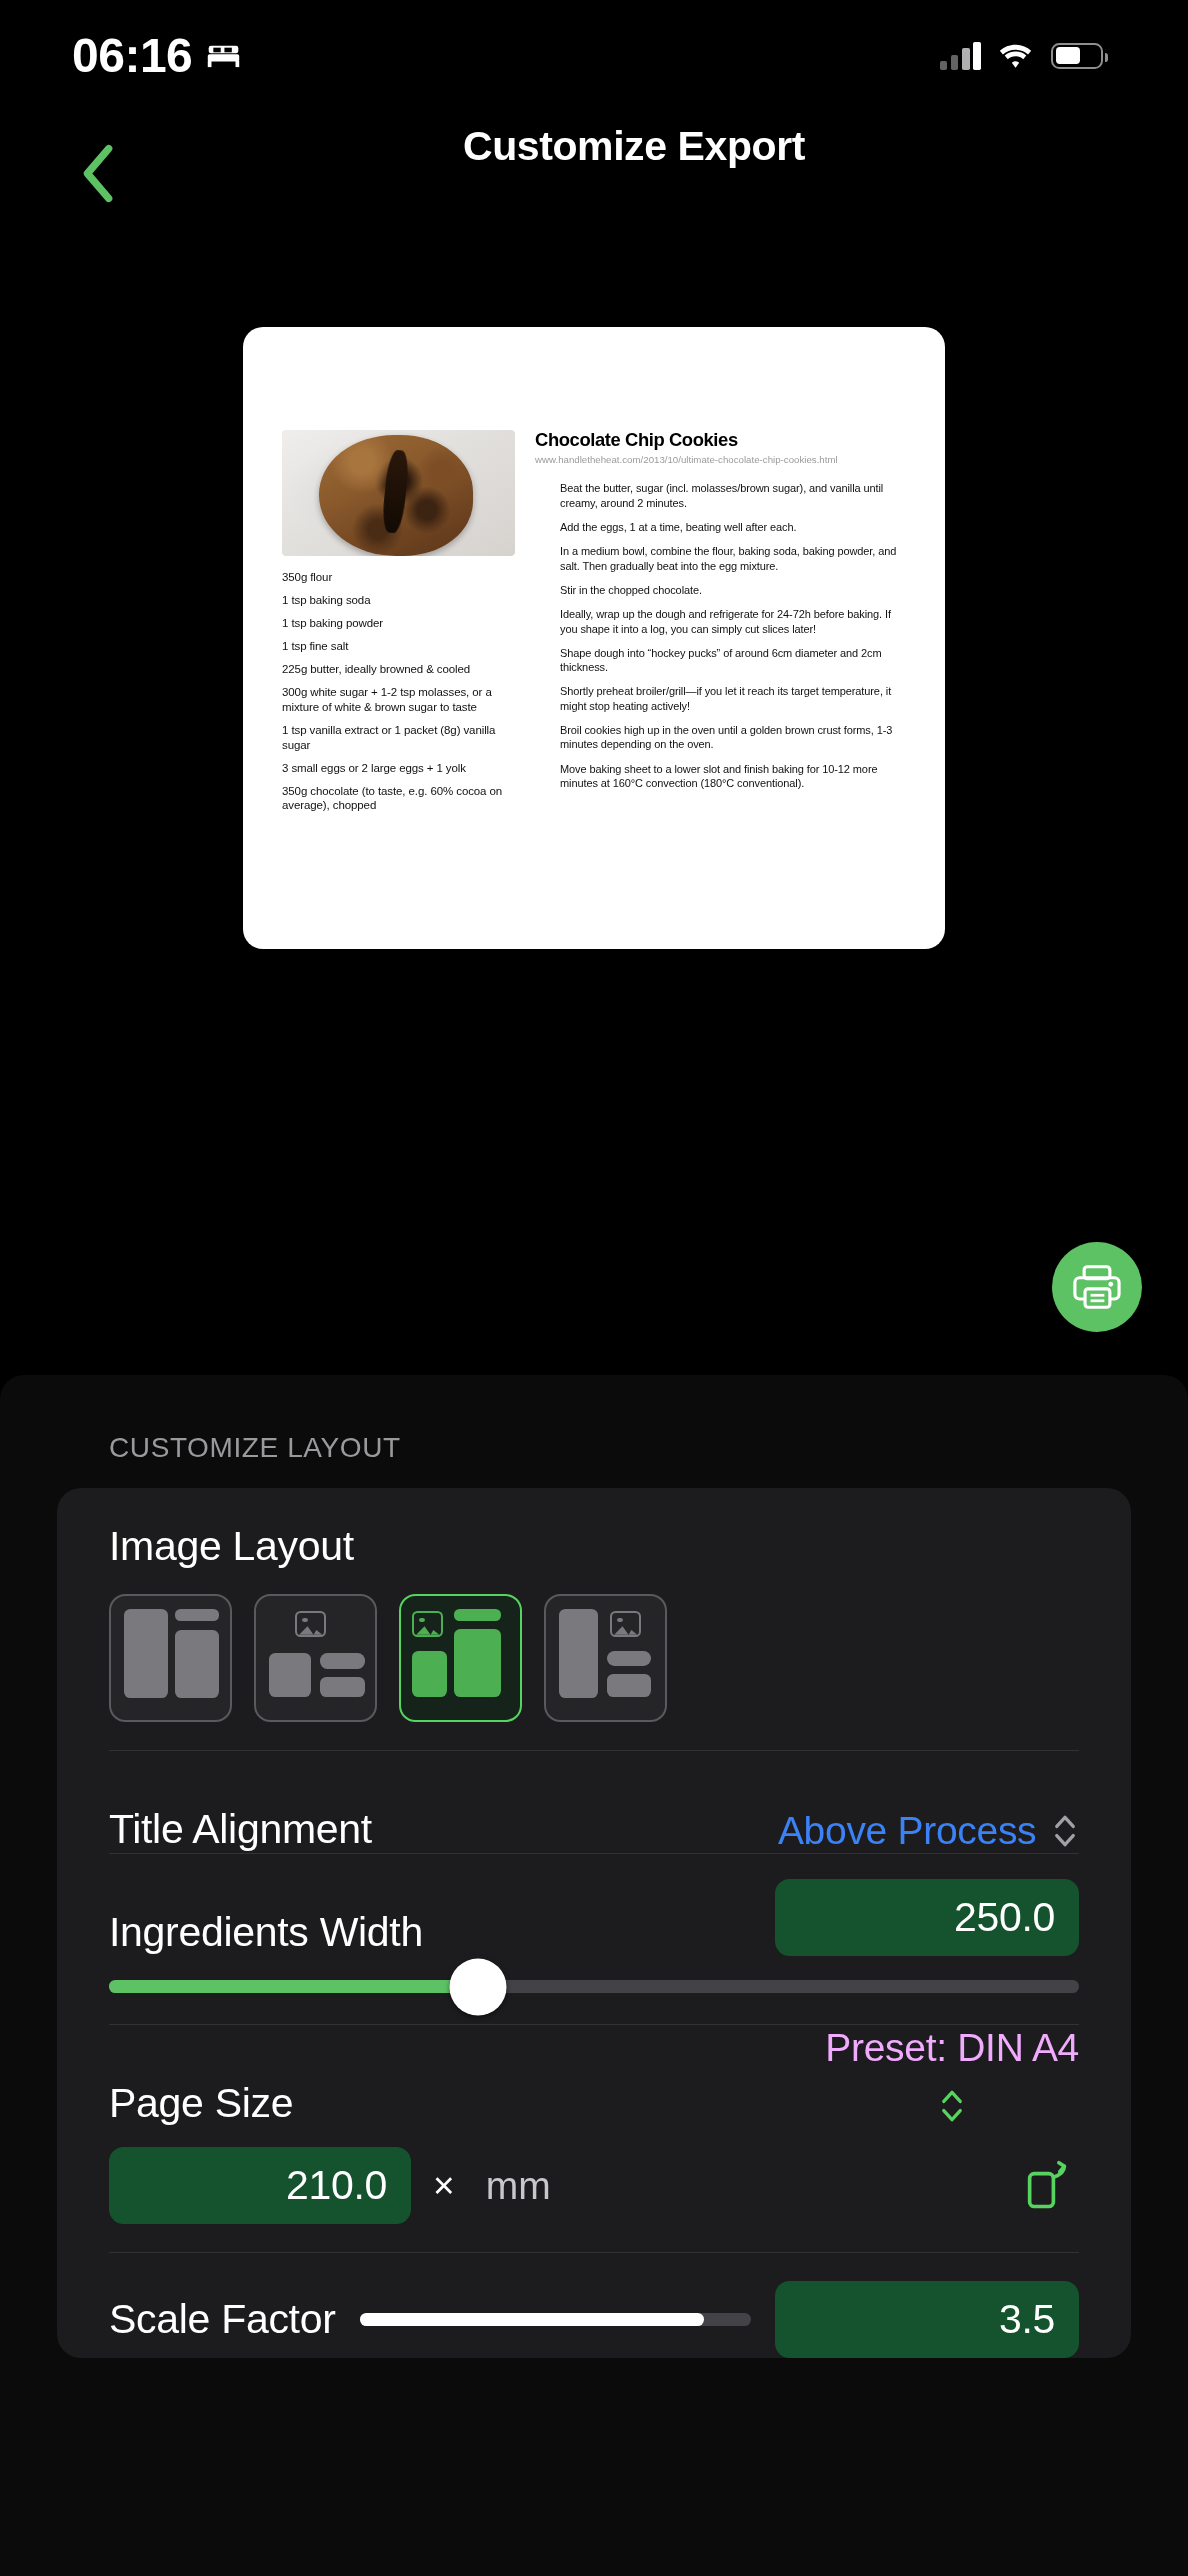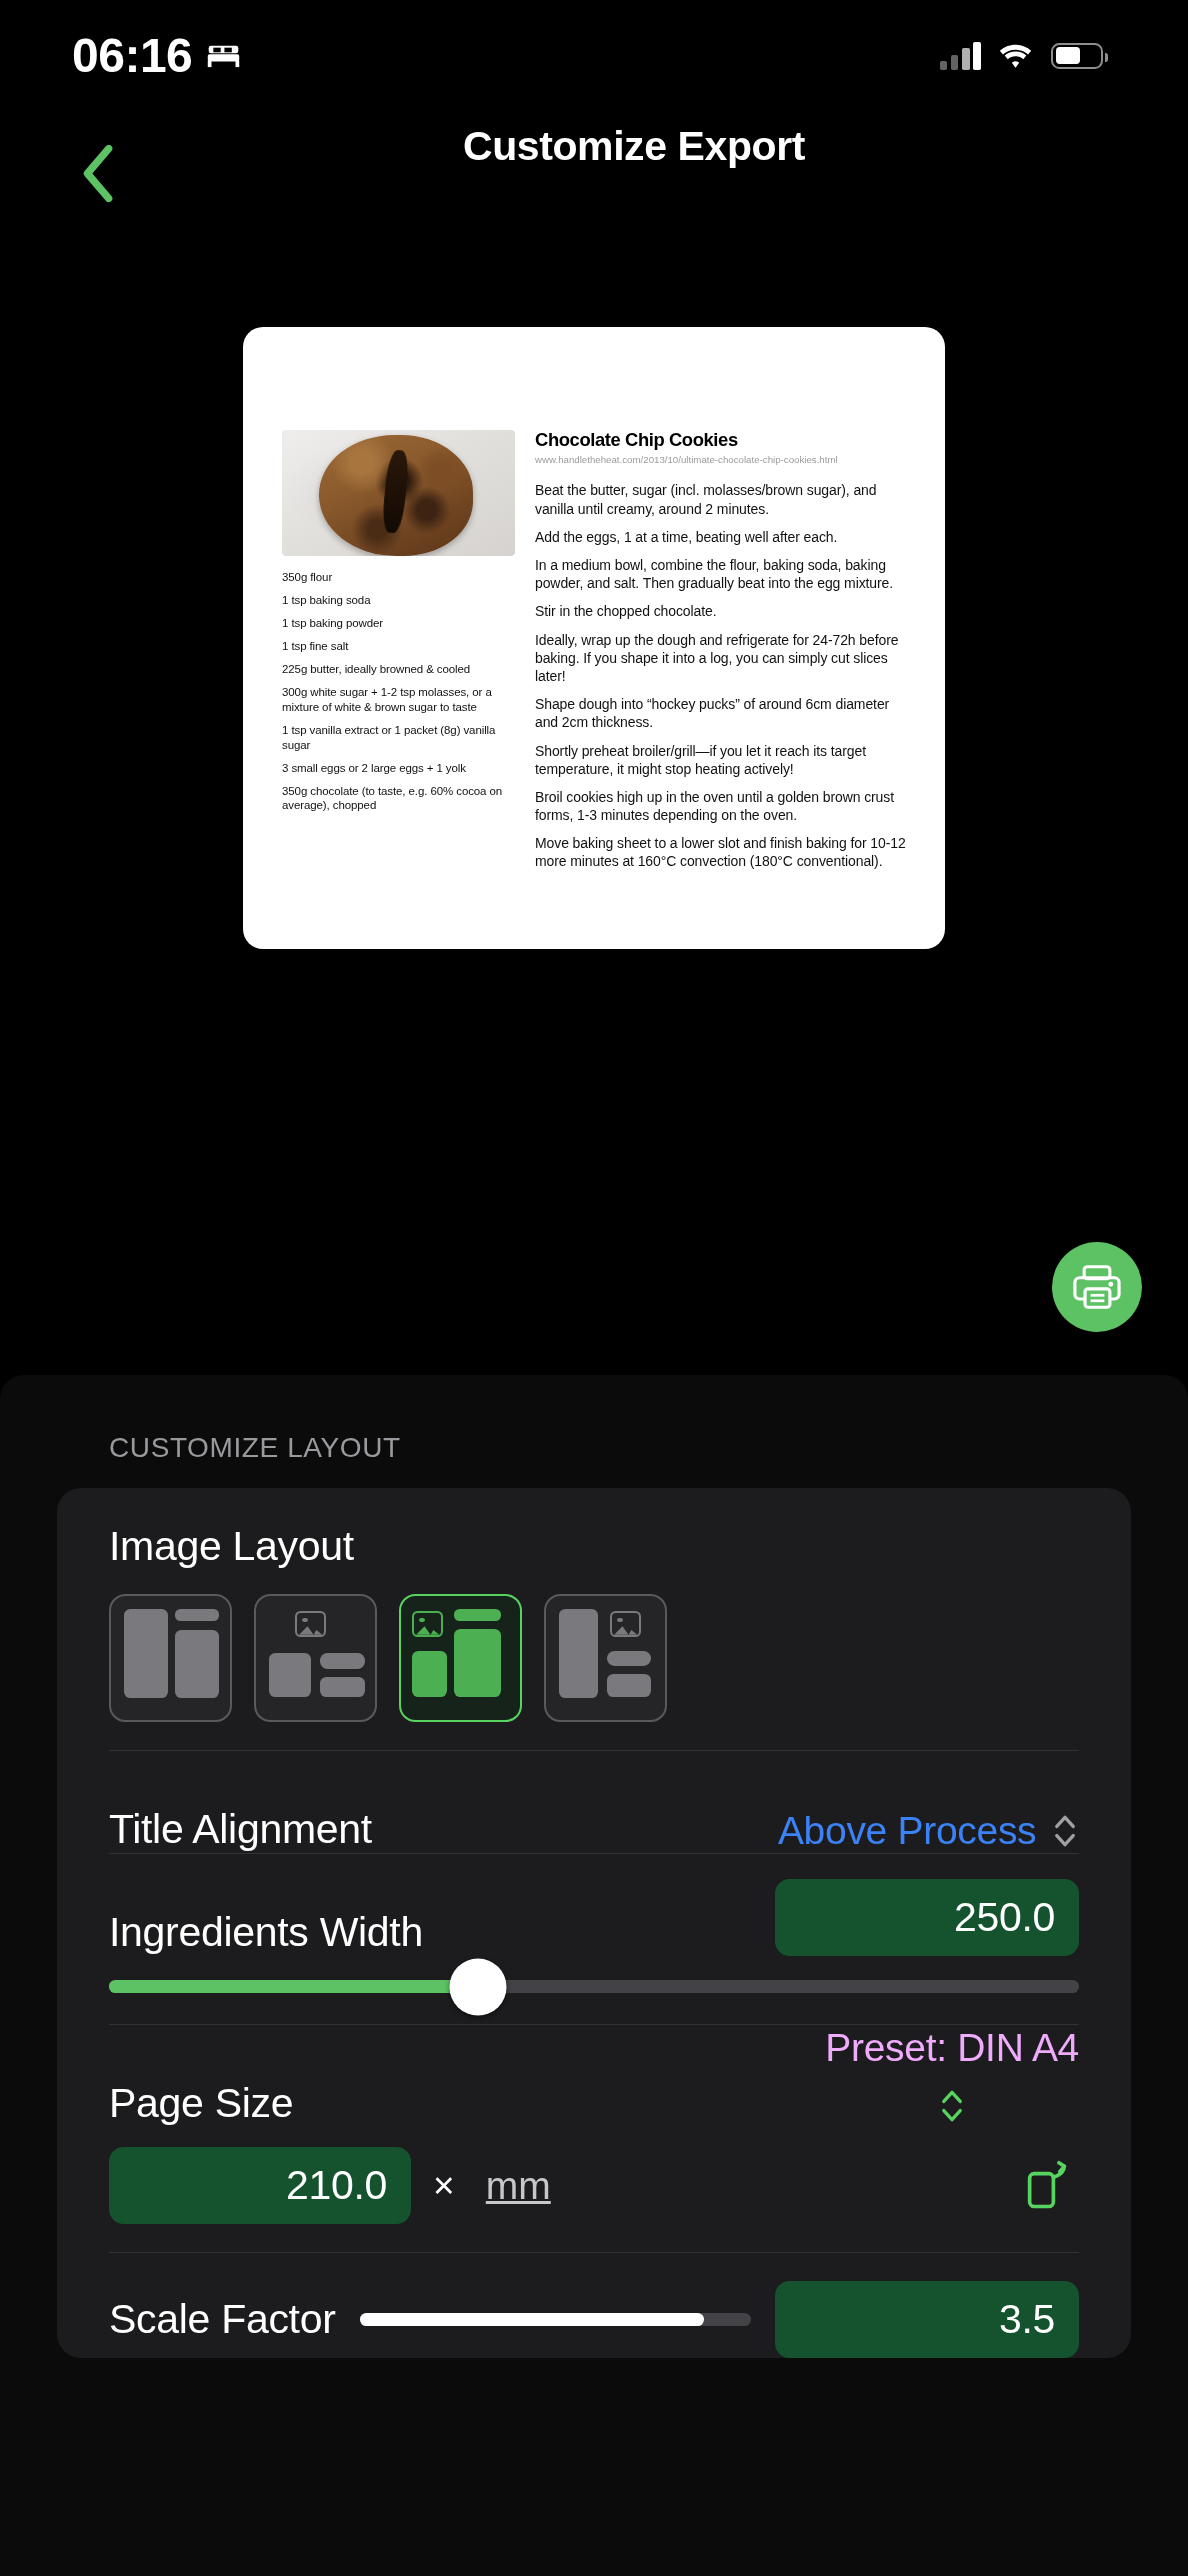--- a/index.html
+++ b/index.html
@@ -101,21 +101,21 @@
 
   .doc-right{ flex:1; min-width:0; }
   .doc-title{
     font-size:18.4px; font-weight:700; color:#000; letter-spacing:-0.4px; line-height:1.1;
   }
   .doc-url{
     font-size:9.7px; color:#9b9b9b; line-height:1.22; margin-top:3.7px; word-break:break-all;
   }
   .steps{ margin-top:15.7px; }
   .step{
-    font-size:14px; line-height:1.3; color:#111; margin-bottom:10px; letter-spacing:-0.1px;
+    font-size:11px; line-height:1.3; color:#111; margin-bottom:10px; letter-spacing:-0.1px;margin-left:25px;
   }
 
   
   .fab{
     position:absolute; right:46px; width:90px; height:90px; border-radius:50%;
     background:#5dc264; display:flex; align-items:center; justify-content:center;
   }
   .fab-print{ top:1030px; }
   .fab-share{ top:1174px; }
 
@@ -192,21 +192,21 @@
   .slider .knob{
     position:absolute; top:50%; transform:translate(-50%,-50%);
     width:57px; height:57px; border-radius:50%; background:#fff;
     box-shadow:0 1.8px 5.5px rgba(0,0,0,0.5);
   }
 
   .pagesize-inputs{
     display:flex; align-items:center; gap:22px; padding:20px 0 28px;
   }
   .times{ color:#fff; font-size:37px; }
-  .unit{ color:#c6c6cb; font-size:39px; margin-left:9.2px;text-decoration:underline; }
+  .unit{ color:#c6c6cb; font-size:39px; margin-left:9.2px; }
   .rotate-btn{ margin-left:auto; width:64px; height:64px; display:flex; align-items:center; justify-content:center; }
 
   .scale-row{
     display:flex; align-items:center; gap:24px; border-top:1.8px solid #323235;
     padding:28px 0 0; min-height:88px;
   }
   .scale-slider{ flex:1; position:relative; height:13px; background:#434347; border-radius:6.4px; }
   .scale-slider .fill{ position:absolute; left:0; top:0; height:13px; background:#fff; border-radius:6.4px; width:88%; }
 </style>
 </head>

